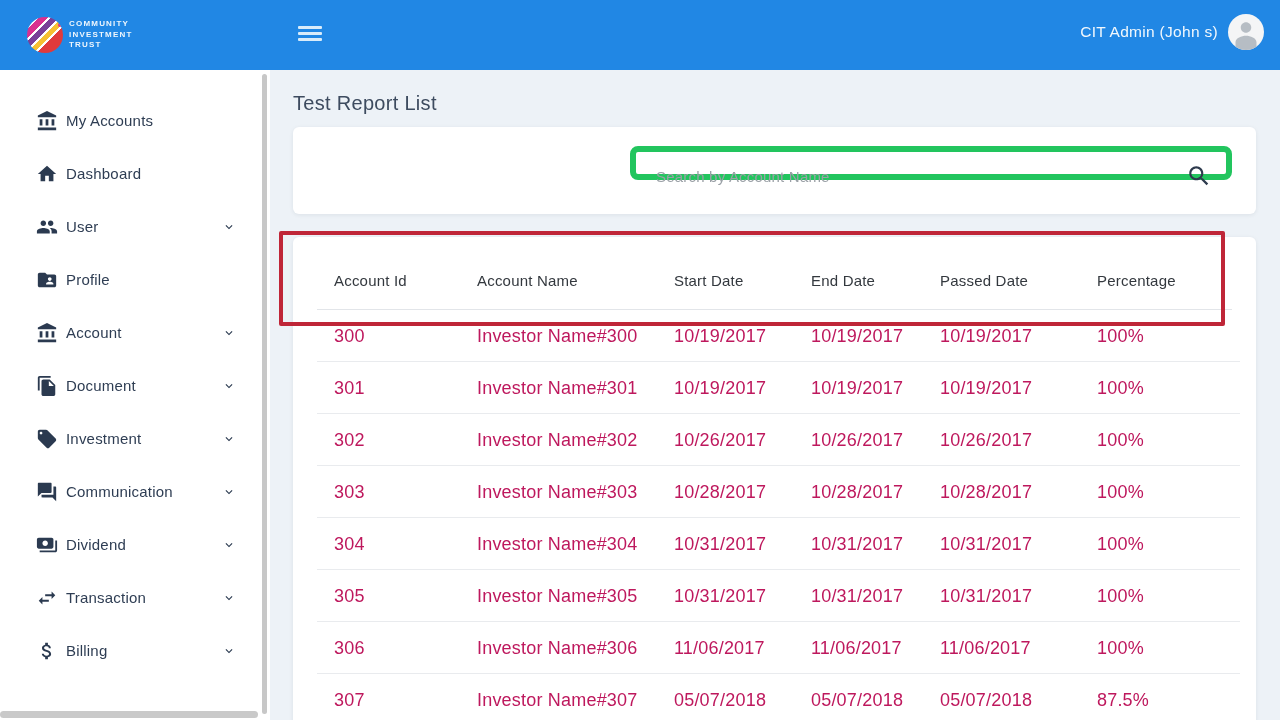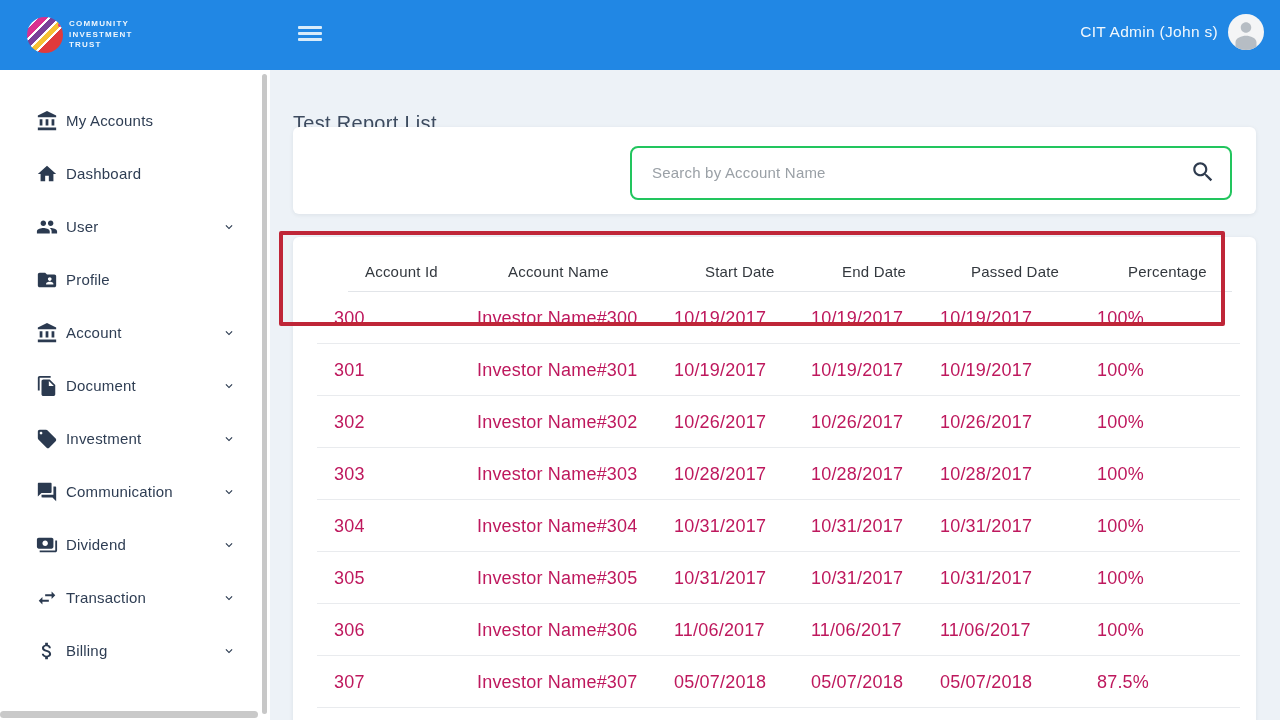--- a/index.html
+++ b/index.html
@@ -29,31 +29,31 @@
   .side-list { padding-top:24px; }
   .side-item { position:relative; height:53px; display:flex; align-items:center; cursor:pointer; }
   .side-item .sicon { position:absolute; left:36px; width:22px; height:22px; display:flex; }
   .side-item .slabel { position:absolute; left:66px; font-size:15px; color:#2e3d53; letter-spacing:0.2px; }
   .side-item .chev { position:absolute; right:34px; width:14px; height:14px; display:flex; }
   .vscroll { position:absolute; right:3px; top:4px; width:5px; height:640px; background:#c7c7c7; border-radius:3px; }
   .hscroll { position:absolute; left:0; bottom:2px; width:258px; height:7px; background:#c9c9c9; border-radius:4px; }
 
   
   .main { position:absolute; left:270px; top:70px; width:1010px; height:650px; background:#edf2f7; }
-  .page-title { position:absolute; left:23px; top:22px; font-size:20px; color:#3d4b5f; font-weight:500; letter-spacing:0.3px;margin-top:20px; }
+  .page-title { position:absolute; left:23px; top:22px; font-size:20px; color:#3d4b5f; font-weight:500; letter-spacing:0.3px; }
   .card { position:absolute; background:#ffffff; border-radius:6px; box-shadow:0 1px 4px rgba(21,34,50,0.08); }
   .search-card { left:23px; top:57px; width:963px; height:87px; }
-  .search-box { position:absolute; left:337px; top:19px; width:602px; height:54px; border:2px solid #22c55e; border-radius:8px; background:#fff; }
+  .search-box { position:absolute; left:337px; top:19px; width:602px; height:34px; border:6px solid #22c55e; border-radius:8px; background:#fff; }
   .search-box input { position:absolute; left:20px; top:0; width:540px; height:48px; border:none; outline:none; font-size:15px; color:#333; background:transparent; font-family:inherit; letter-spacing:0.2px; }
   .search-box input::placeholder { color:#9aa0a6; }
   .search-ic { position:absolute; right:14px; top:11px; width:26px; height:26px; cursor:pointer; }
 
   .table-card { left:23px; top:167px; width:963px; height:530px; overflow:hidden; }
   .thead, .trow { display:grid; grid-template-columns:143px 197px 137px 129px 157px 1fr; padding-left:41px; align-items:center; position:relative; }
-  .thead { height:55px; padding-top:14px;margin-left:31px; }
+  .thead { height:73px; padding-top:14px; }
   .thead::after { content:""; position:absolute; left:24px; right:24px; bottom:0; height:1px; background:#e2e5e9; }
   .thead span { font-size:15px; color:#33383e; letter-spacing:0.2px; }
   .trow { height:52px; }
   .trow::after { content:""; position:absolute; left:24px; right:16px; bottom:0; height:1px; background:#e9ebee; }
   .trow span { font-size:18px; color:#be185d; letter-spacing:0.2px; }
 
   
   .annot { position:absolute; left:279px; top:231px; width:946px; height:95px; border:4px solid #bf2638; border-radius:2px; z-index:20; pointer-events:none; }
 
   svg { display:block; }

